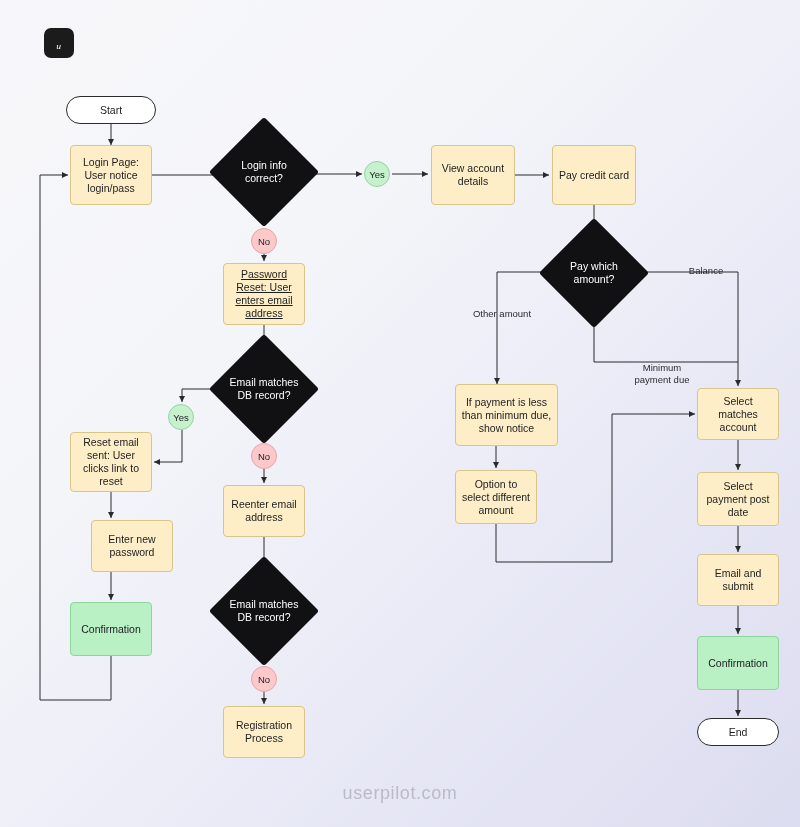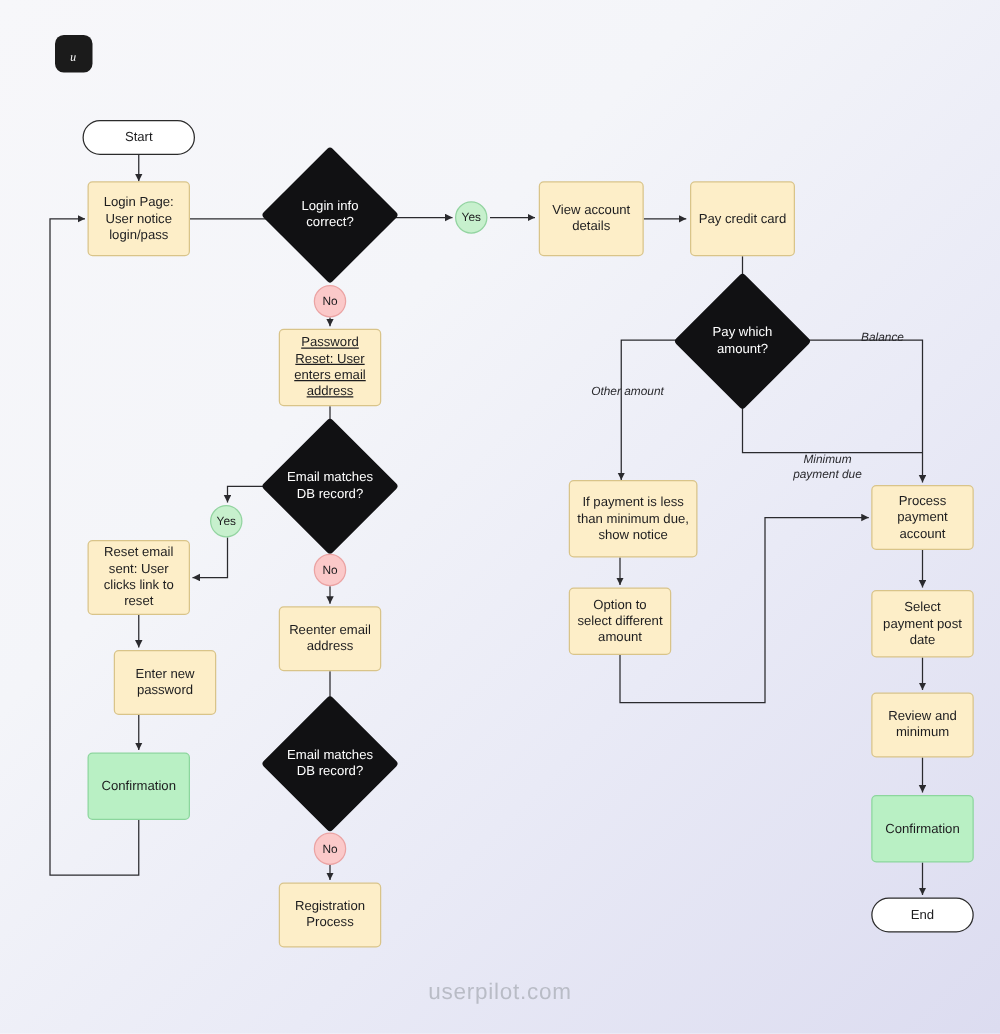--- a/index.html
+++ b/index.html
@@ -127,21 +127,20 @@
     background: #c7f0cd;
     border: 1px solid #93d4a1;
   }
   .edge-label {
     position: absolute;
     font-size: 9.5px;
     color: #2a2a2e;
     line-height: 12px;
     z-index: 4;
     text-align: center;
-    font-style: italic;
   }
 </style>
 </head>
 <body>
 
 <div id="canvas">
 
   <div class="frame-border"></div>
 
   <div class="logo">ᵤ</div>
@@ -242,21 +241,21 @@
 
   <div class="node n-decision" style="left:225px;top:350px;width:78px;height:78px;">
     <span>Email matches DB record?</span>
   </div>
 
   <div class="node n-process" style="left:455px;top:384px;width:103px;height:62px;">
     <span>If payment is less than minimum due, show notice</span>
   </div>
 
   <div class="node n-process" style="left:697px;top:388px;width:82px;height:52px;">
-    <span>Process payment account</span>
+    <span>Select matches account</span>
   </div>
 
   <div class="node n-process" style="left:70px;top:432px;width:82px;height:60px;">
     <span>Reset email sent: User clicks link to reset</span>
   </div>
 
   <div class="node n-process" style="left:455px;top:470px;width:82px;height:54px;">
     <span>Option to select different amount</span>
   </div>
 
@@ -266,21 +265,21 @@
 
   <div class="node n-process" style="left:697px;top:472px;width:82px;height:54px;">
     <span>Select payment post date</span>
   </div>
 
   <div class="node n-process" style="left:70px;top:520px;width:82px;height:52px;margin-left:21px;">
     <span>Enter new password</span>
   </div>
 
   <div class="node n-process" style="left:697px;top:554px;width:82px;height:52px;">
-    <span>Review and minimum</span>
+    <span>Email and submit</span>
   </div>
 
   <div class="node n-decision" style="left:225px;top:572px;width:78px;height:78px;">
     <span>Email matches DB record?</span>
   </div>
 
   <div class="node n-success" style="left:70px;top:602px;width:82px;height:54px;">
     <span>Confirmation</span>
   </div>
 

